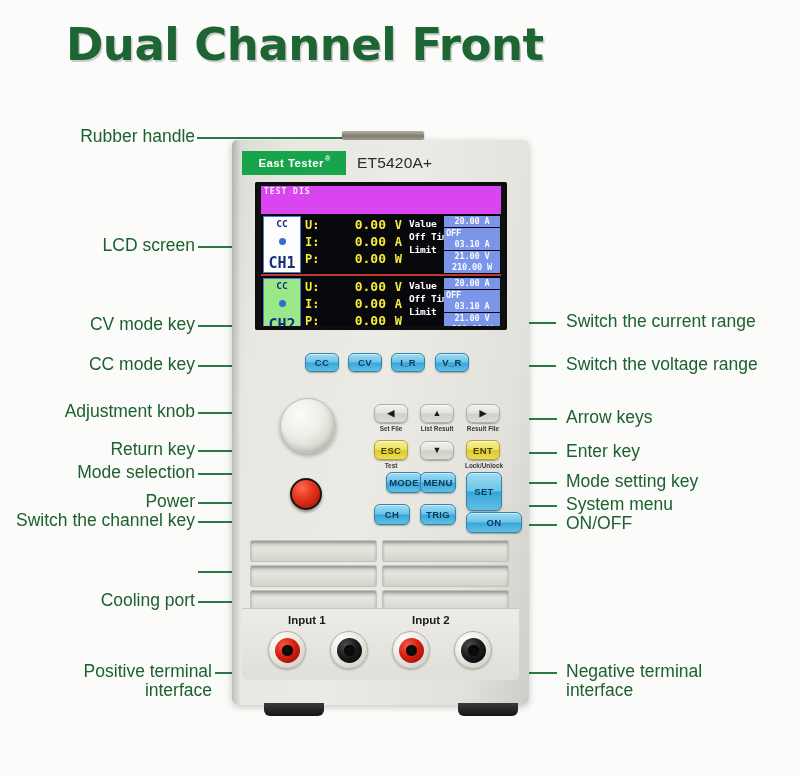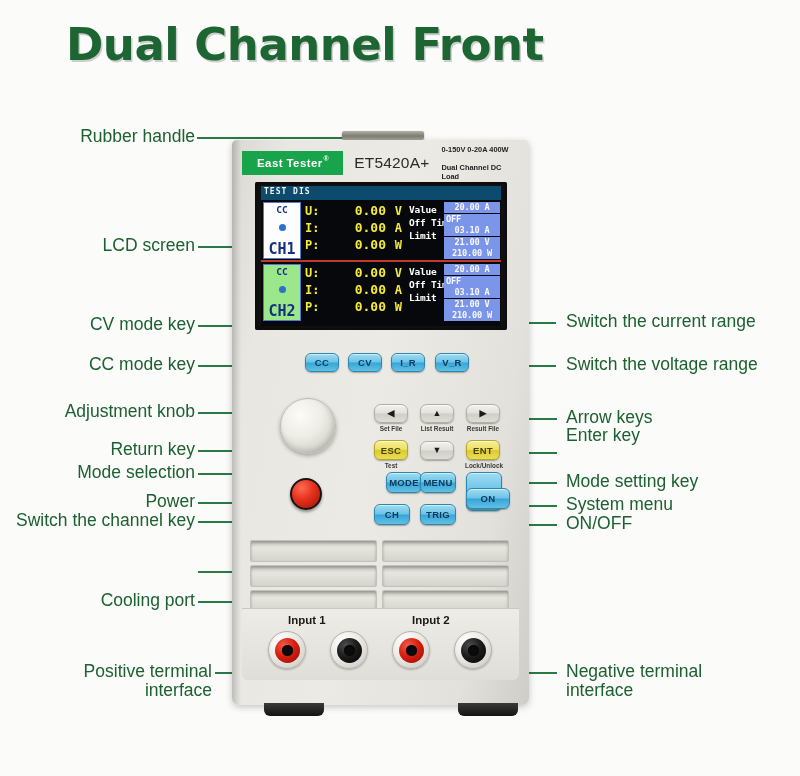--- a/index.html
+++ b/index.html
@@ -108,21 +108,21 @@
     padding: 4px 6px;
   }
   .lcd {
     width: 100%; height: 100%;
     background: #07080c;
     position: relative;
     font-family: "DejaVu Sans Mono", monospace;
     overflow: hidden;
   }
   .lcd-topbar {
-    height: 14px; background: #0c4a6e;
+    height: 28px; background: #d946ef;
     color: #f2f2f2; font-size: 8px; font-weight: bold;
     padding-left: 3px; line-height: 11px; letter-spacing: 1px;
   }
   .ch-block { position: relative; height: 62px; }
   .ch-block.ch1 { border-bottom: 2px solid #c0392b; }
   .ch-sel {
     position:absolute; left:2px; top:2px; width:38px; height:57px;
     border: 1px solid #5577cc;
     display:flex; flex-direction:column; align-items:center; justify-content:space-between;
     padding: 1px 0 0 0;
@@ -284,41 +284,37 @@
   <div class="anno left" style="left:0;  top:463px; width:195px;">Mode selection</div>
   <div class="anno left" style="left:0;  top:492px; width:195px;">Power</div>
   <div class="anno left" style="left:0; top:511px; width:195px;">Switch the channel key</div>
   <div class="anno left" style="left:0;  top:591px; width:195px;">Cooling port</div>
   <div class="anno left" style="left:0; top:662px; width:212px;">Positive terminal
 interface</div>
 
   <div class="anno right" style="left:566px; top:312px;">Switch the current range</div>
   <div class="anno right" style="left:566px; top:355px;">Switch the voltage range</div>
   <div class="anno right" style="left:566px; top:408px;">Arrow keys</div>
-  <div class="anno right" style="left:566px; top:426px;">Enter key</div>
+  <div class="anno right" style="left:566px; top:442px;">Enter key</div>
   <div class="anno right" style="left:566px; top:472px;">Mode setting key</div>
   <div class="anno right" style="left:566px; top:495px;">System menu</div>
   <div class="anno right" style="left:566px; top:514px;">ON/OFF</div>
   <div class="anno right" style="left:566px; top:662px;">Negative terminal
 interface</div>
 
   <div class="handle"></div>
 
   <div class="device">
 
     <div class="brandrow">
       <div class="brand-badge">
         <span>East Tester</span>
           <sup>®</sup>
       </div>
       <div class="model">ET5420A+</div>
-      <div class="specs">
-        <div>0-150V 0-20A 400W</div>
-        <div>Dual Channel DC Load</div>
-      </div>
     </div>
 
     <div class="lcd-bezel">
       <div class="lcd">
         <div class="lcd-topbar">TEST  DIS</div>
 
         <div class="ch-block ch1">
           <div class="ch-sel w">
             <div class="ch-mode">CC</div>
             <div class="ch-dot"></div>
@@ -423,21 +419,21 @@
     <div class="key yellow" style="left:234px; top:300px; width:34px; height:20px;">ENT</div>
     <div class="subkey" style="left:142px; top:322px; width:34px;">Test</div>
     <div class="subkey" style="left:228px; top:322px; width:48px;">Lock/Unlock</div>
 
     <div class="key" style="left:142px; top:332px; width:36px; height:21px;margin-left:12px;">MODE</div>
     <div class="key" style="left:188px; top:332px; width:36px; height:21px;">MENU</div>
     <div class="key" style="left:234px; top:332px; width:36px; height:39px;">SET</div>
 
     <div class="key" style="left:142px; top:364px; width:36px; height:21px;">CH</div>
     <div class="key" style="left:188px; top:364px; width:36px; height:21px;">TRIG</div>
-    <div class="key" style="left:234px; top:348px; width:44px; height:21px;">ON</div>
+    <div class="key" style="left:234px; top:372px; width:56px; height:21px;">ON</div>
 
     <div class="vent" style="left:18px;  top:400px; width:127px; height:22px;"></div>
     <div class="vent" style="left:150px; top:400px; width:127px; height:22px;"></div>
     <div class="vent" style="left:18px;  top:425px; width:127px; height:22px;"></div>
     <div class="vent" style="left:150px; top:425px; width:127px; height:22px;"></div>
     <div class="vent" style="left:18px;  top:450px; width:127px; height:22px;"></div>
     <div class="vent" style="left:150px; top:450px; width:127px; height:22px;"></div>
 
     <div class="bottompanel">
       <div class="inputlbl" style="left:46px; top:5px;">Input 1</div>

